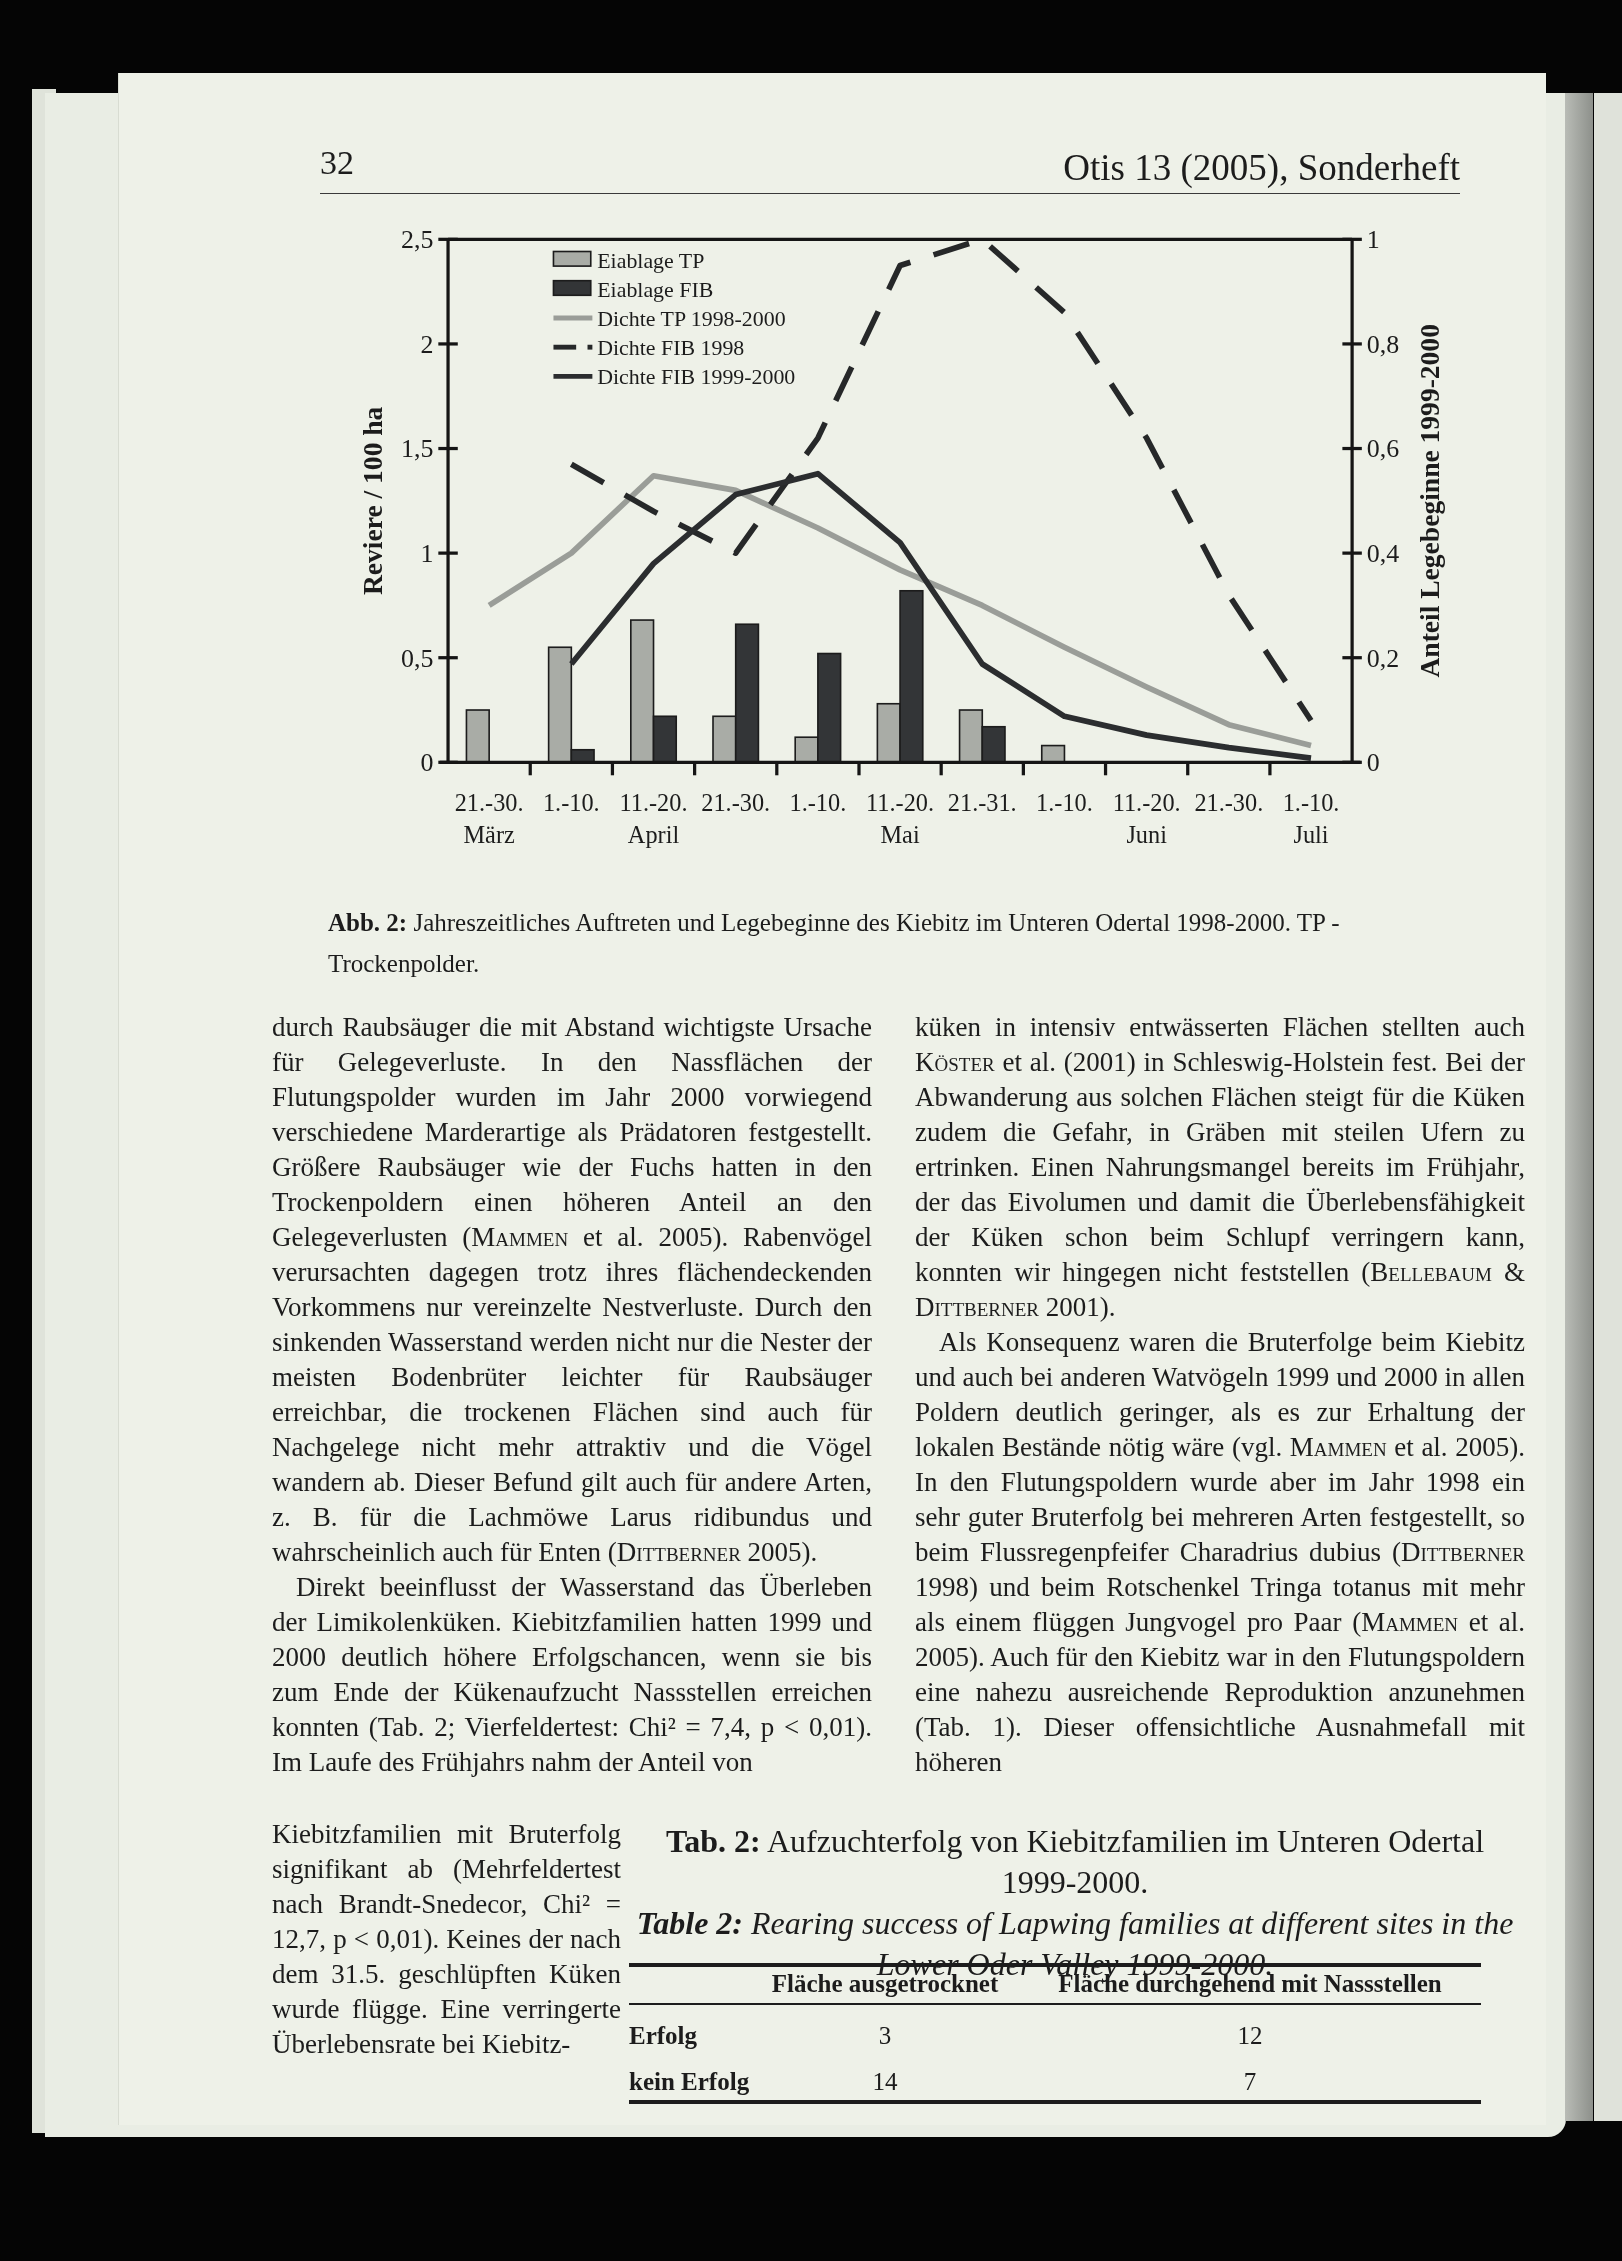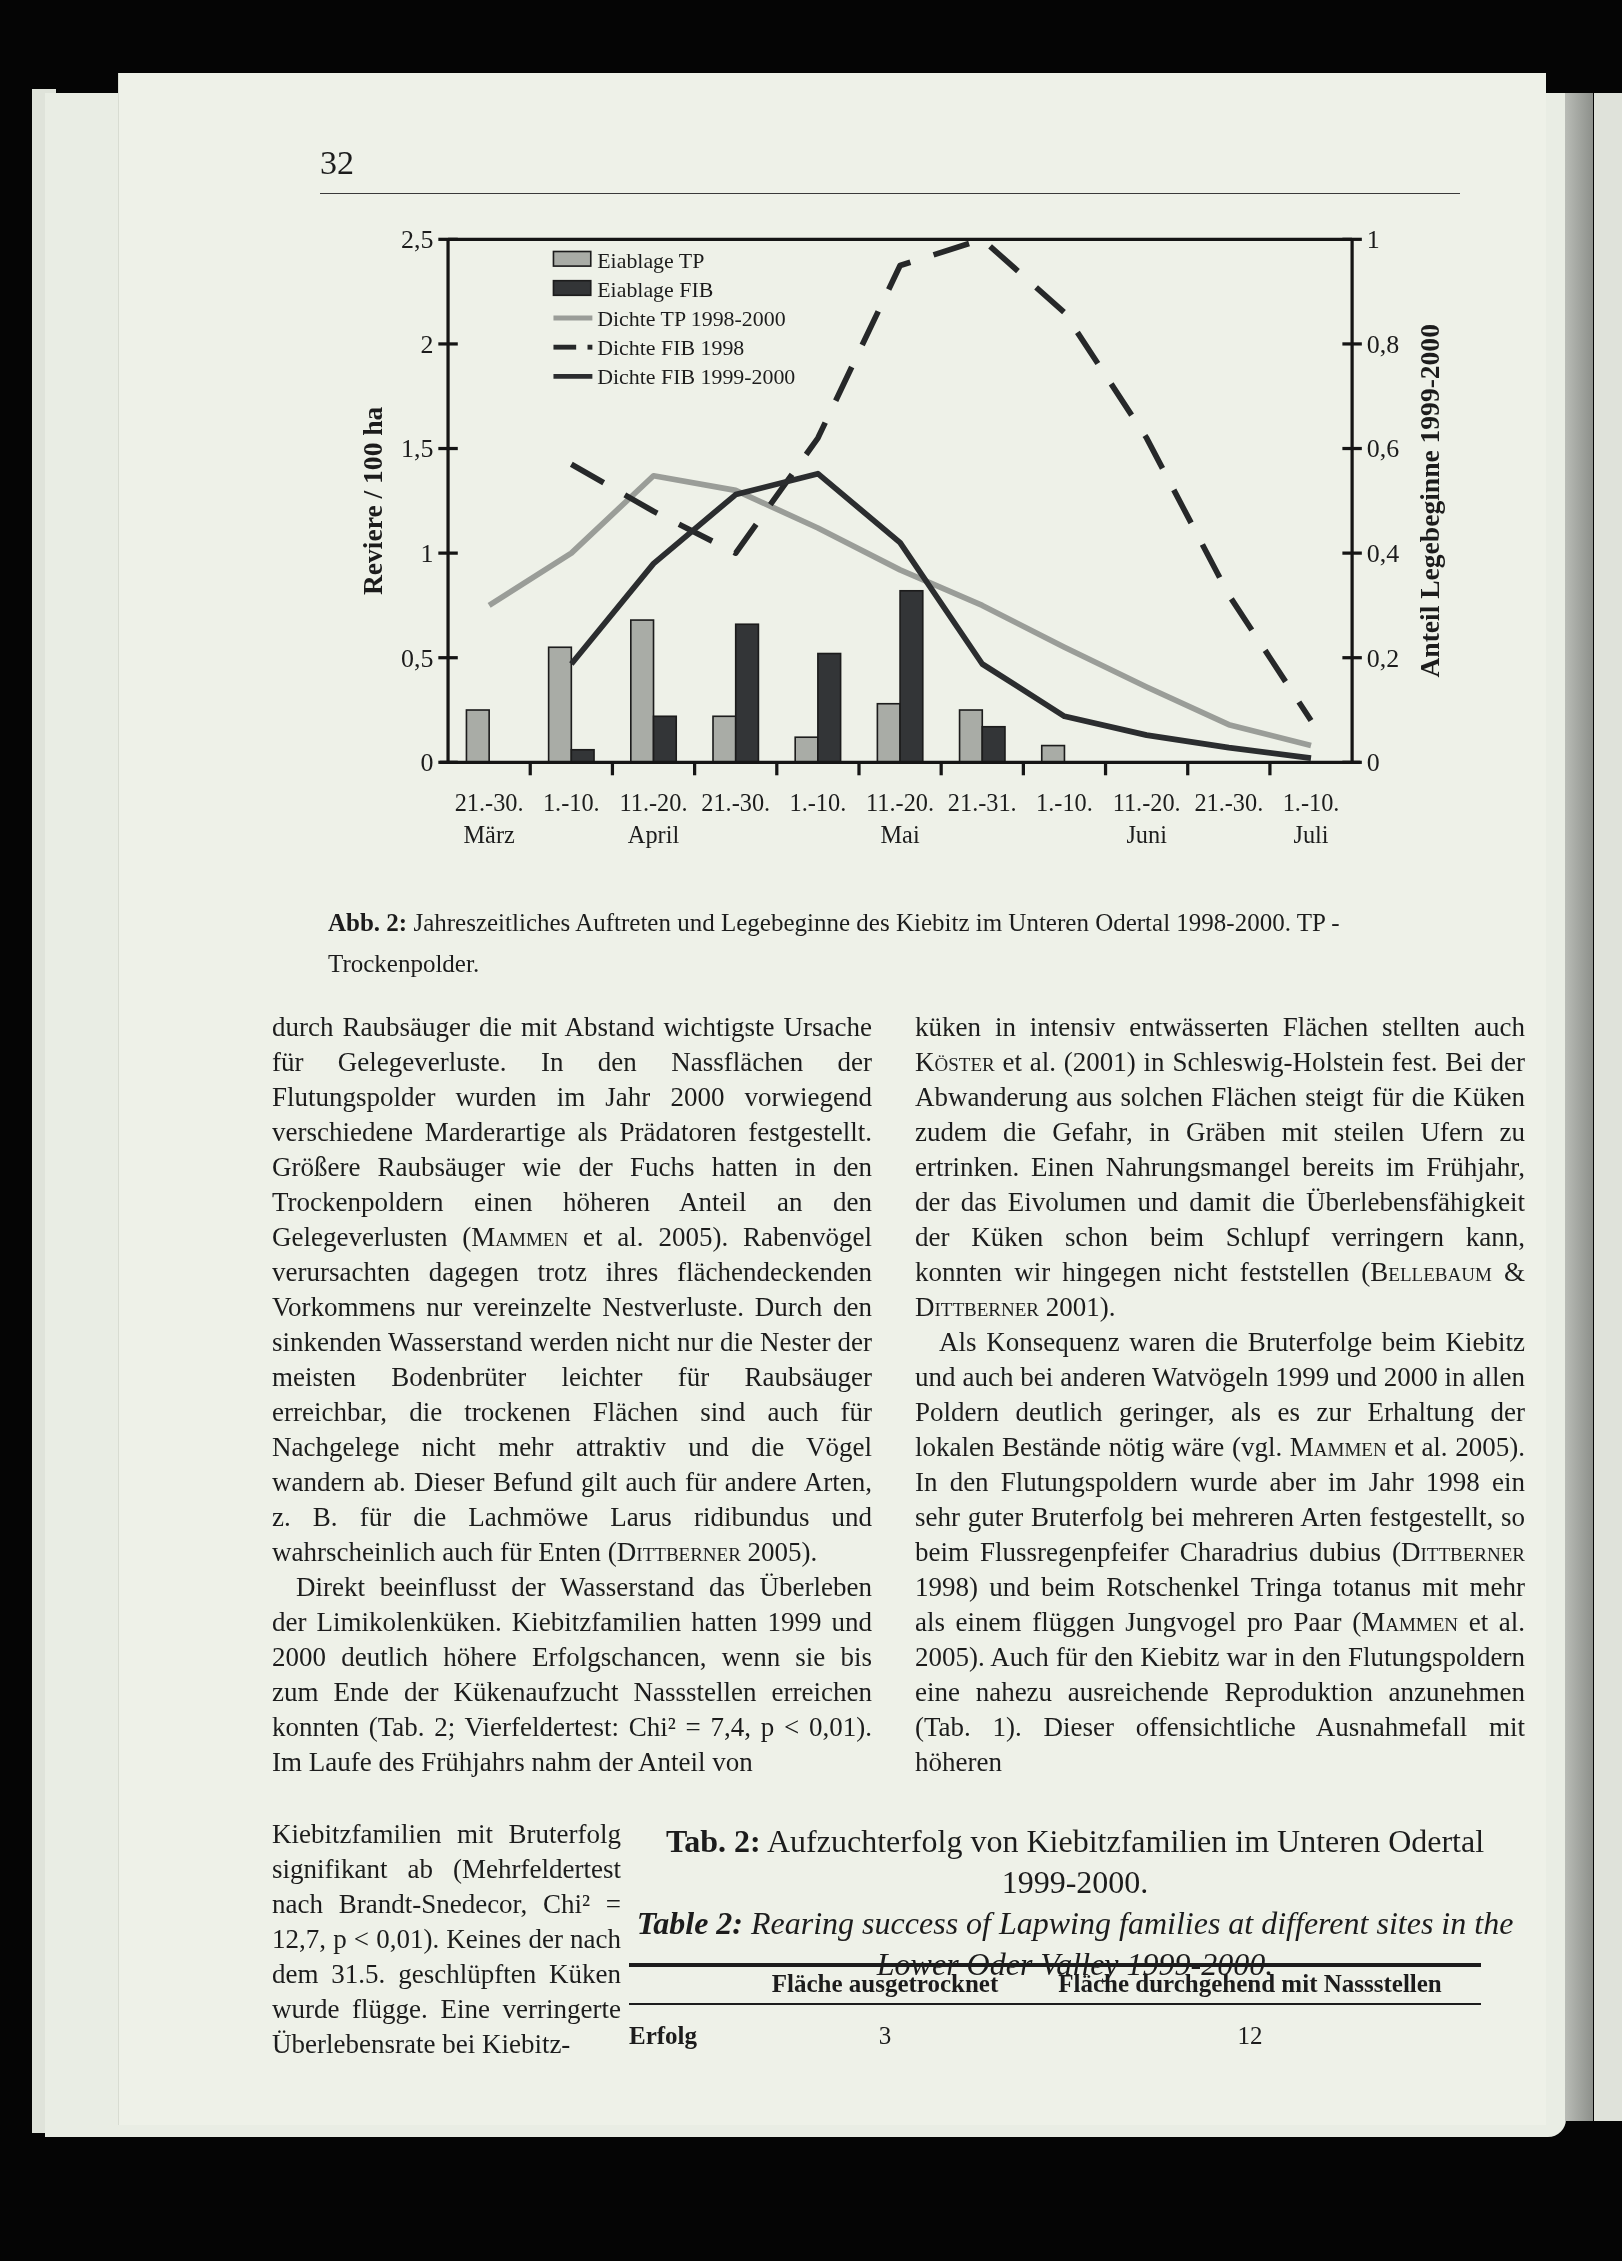--- a/index.html
+++ b/index.html
@@ -39,20 +39,21 @@
 
 <div class="page-stack2"></div>
 <div class="page-stack"></div>
 <div class="gutter"></div>
 <div class="next-page"></div>
 
 <div class="page"></div>
 
 <div class="header">
   <span class="page-num">32</span>
+  <span class="journal">Otis 13 (2005), Sonderheft</span>
 </div>
 
 <div class="chart">
   <svg id="chart-svg" width="1200" height="649" viewBox="0 0 1480 800">
       <rect x="175.6818181818182" y="595.5" width="28" height="64.5" fill="#a9aca6" stroke="#1c1c1c" stroke-width="2"></rect>
       <rect x="277.0454545454545" y="518.1" width="28" height="141.89999999999998" fill="#a9aca6" stroke="#1c1c1c" stroke-width="2"></rect>
       <rect x="378.4090909090909" y="484.55999999999995" width="28" height="175.44000000000005" fill="#a9aca6" stroke="#1c1c1c" stroke-width="2"></rect>
       <rect x="479.77272727272725" y="603.24" width="28" height="56.75999999999999" fill="#a9aca6" stroke="#1c1c1c" stroke-width="2"></rect>
       <rect x="581.1363636363636" y="629.04" width="28" height="30.960000000000036" fill="#a9aca6" stroke="#1c1c1c" stroke-width="2"></rect>
       <rect x="682.5" y="587.76" width="28" height="72.24000000000001" fill="#a9aca6" stroke="#1c1c1c" stroke-width="2"></rect>
@@ -166,15 +167,20 @@
       <th style="width:268px">Fläche ausgetrocknet</th>
       <th>Fläche durchgehend mit Nassstellen</th>
     </tr>
   </thead>
   <tbody>
     <tr>
       <td class="lbl">Erfolg</td>
       <td class="num">3</td>
       <td class="num">12</td>
     </tr>
+    <tr class="last">
+      <td class="lbl">kein Erfolg</td>
+      <td class="num">14</td>
+      <td class="num">7</td>
+    </tr>
   </tbody>
 </table>
 
 
 </body></html>

